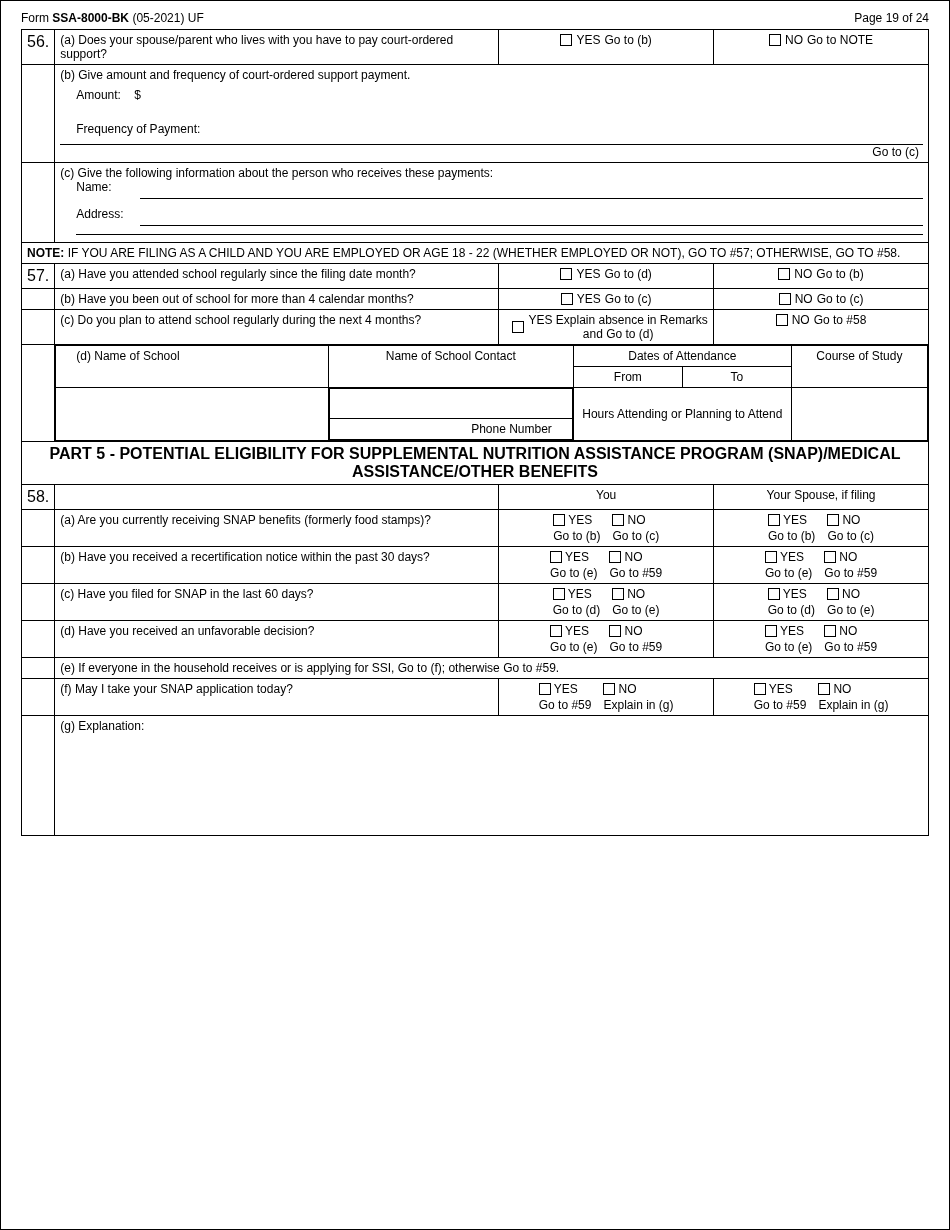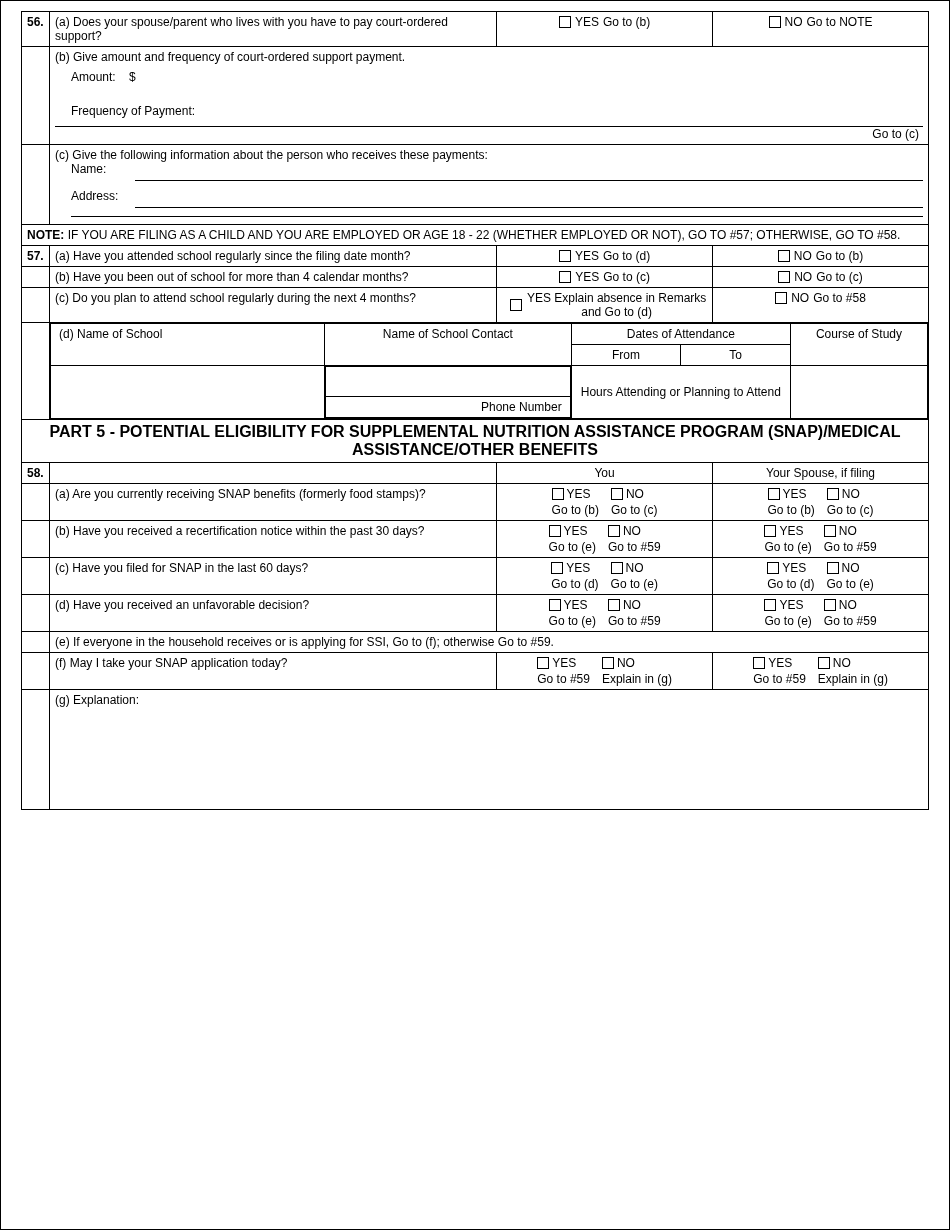--- a/index.html
+++ b/index.html
@@ -32,22 +32,22 @@
       width: 100%;
       border-collapse: collapse;
       border: 1px solid #000;
     }
     .main-table td, .main-table th {
       border: 1px solid #000;
       padding: 3px 5px;
       vertical-align: top;
     }
     .row-num {
-      font-size: 12px;
-      font-weight: bold;
+      font-size: 16px;
+      font-weight: normal;
       text-align: left;
       vertical-align: top;
       width: 28px;
       padding: 3px 2px;
     }
     .checkbox {
       width: 12px;
       height: 12px;
       border: 1px solid #000;
       display: inline-block;
@@ -79,37 +79,45 @@
       font-size: 16px;
       border: 1px solid #000;
       padding: 4px;
     }
     .sub-table {
       width: 100%;
       border-collapse: collapse;
     }
     .sub-table td, .sub-table th {
       border: 1px solid #000;
-      padding: 3px 8px;
+      padding: 3px 20px;
       vertical-align: top;
       font-size: 12px;
     }
     .center { text-align: center; }
     .bold { font-weight: normal; }
     .two-option-cell {
       display: flex;
       flex-direction: column;
       gap: 2px;
     }
   </style>
 </head>
 <body>
 
 <div class="page">
 
+  <div class="header-row">
+    <span class="form-title">
+      Form <strong>SSA-8000-BK</strong>
+      (<span>05-2021</span>)
+      <span>UF</span>
+    </span>
+    <span class="page-num">Page 19 of 24</span>
+  </div>
 
   <table class="main-table">
 
     <tbody>
         <tr>
       <td class="row-num">56.</td>
       <td style="width:460px">
         <span>(a) Does your spouse/parent who lives with you have to pay court-ordered support?</span>
       </td>
       <td class="options-cell" style="width:220px">

